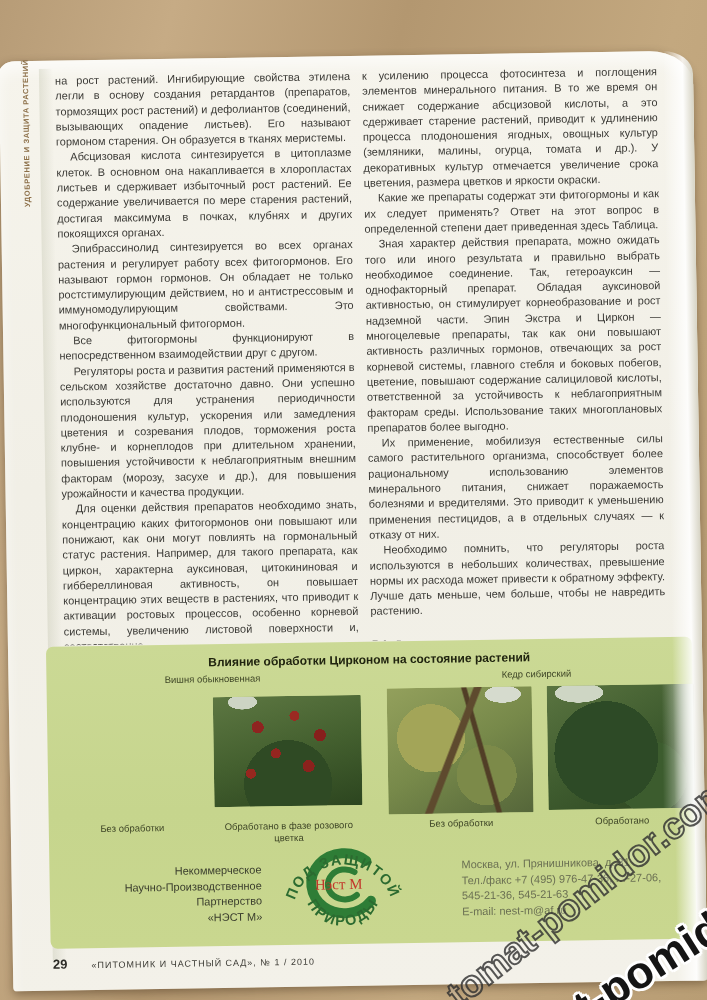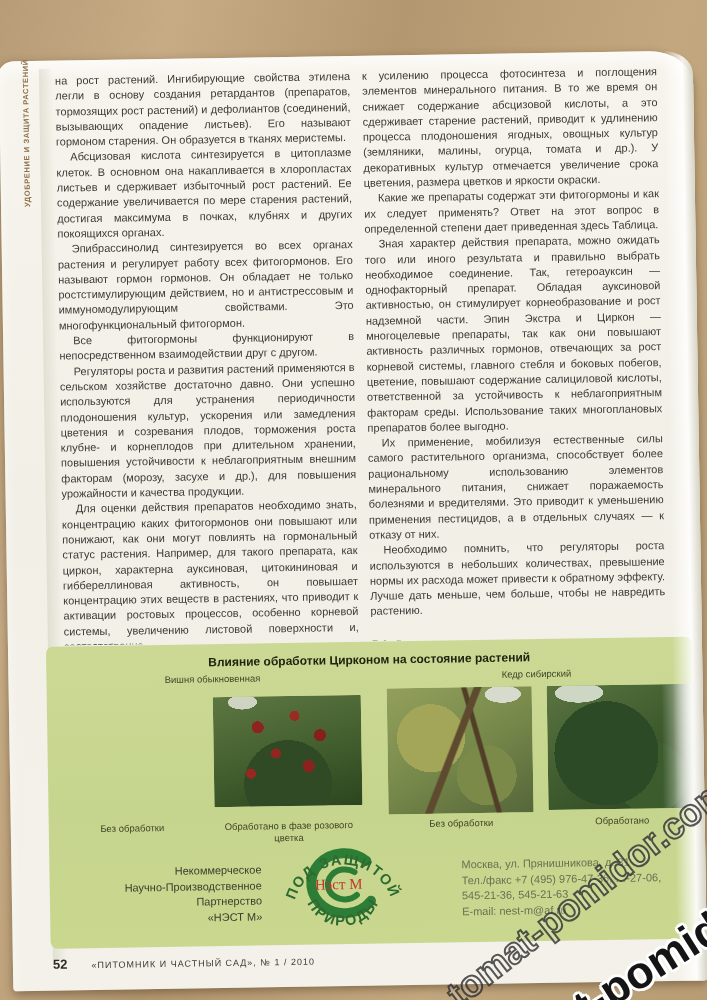--- a/index.html
+++ b/index.html
@@ -201,21 +201,21 @@
         <div class="contacts">
           <div>Москва, ул. Прянишникова, д. 31</div>
           <div>Тел./факс +7 (495) 976-47-36, …-27-06,</div>
           <div>545-21-36, 545-21-63</div>
           <div>E-mail: nest-m@af.ru</div>
         </div>
       </div>
     </div>
 
     <div class="footer">
-      <span class="pagenum">52</span>
+      <span class="pagenum">29</span>
       <span class="journal">«ПИТОМНИК И ЧАСТНЫЙ САД», № 1 / 2010</span>
     </div>
 
   </div>
 
   <div class="wm wm-outline">tomat-pomidor.com</div>
   <div class="wm wm-solid">tomat-pomidor.com</div>
 
 </div>
 

